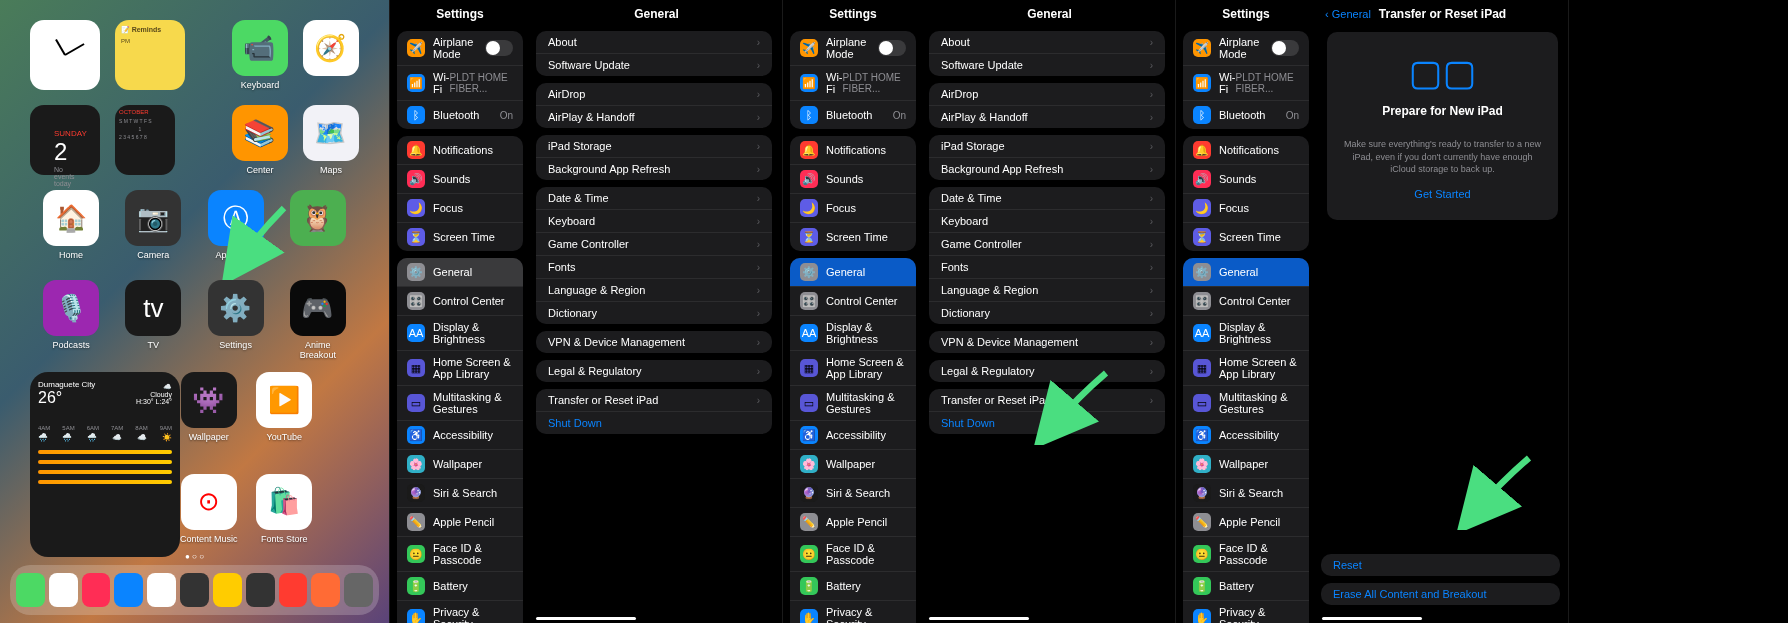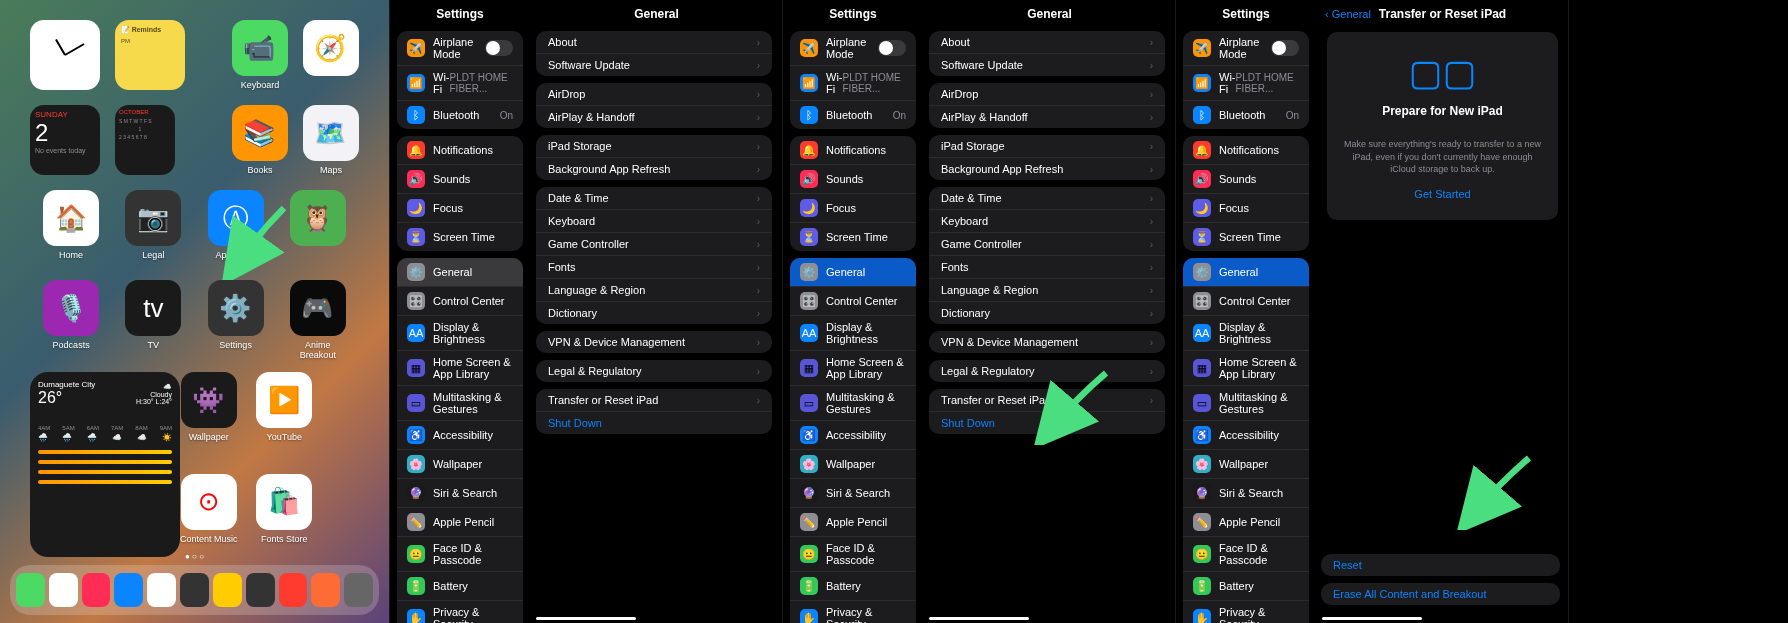--- a/index.html
+++ b/index.html
@@ -6,21 +6,21 @@
 body{background:#000;display:flex;width:1788px;height:623px;overflow:hidden}
 .panel{height:623px;border-right:1px solid #1a1a1a;position:relative}
 .panel1{width:390px;background:linear-gradient(135deg,#4a7c59 0%,#3a5c6e 40%,#c17843 70%,#5a4379 100%)}
 .panel2,.panel3,.panel4{width:393px;background:#000}
 .homescreen{padding:20px 30px}
 .widget-row{display:flex;gap:15px;margin-bottom:15px}
 .clock{width:70px;height:70px;background:#fff;border-radius:14px;position:relative}
 .clock::before{content:"";position:absolute;top:50%;left:50%;width:2px;height:22px;background:#000;transform-origin:bottom;transform:translate(-50%,-100%) rotate(60deg)}
 .clock::after{content:"";position:absolute;top:50%;left:50%;width:2px;height:18px;background:#000;transform-origin:bottom;transform:translate(-50%,-100%) rotate(-30deg)}
 .notes{width:70px;height:70px;background:#f7d94c;border-radius:14px;padding:6px;font-size:8px;color:#5a4a1a}
-.cal-widget{width:70px;height:70px;background:#1a1a1a;border-radius:14px;padding:5px;color:#fff;font-size:8px}
+.cal-widget{width:70px;height:70px;background:#1a1a1a;border-radius:14px;padding:24px;color:#fff;font-size:8px}
 .cal-big{width:60px;height:70px;background:#1a1a1a;border-radius:14px;padding:4px;color:#fff;font-size:7px}
 .weather{width:150px;height:185px;background:#1a1a1a;border-radius:18px;padding:8px;color:#fff;font-size:9px}
 .icon-grid{display:grid;grid-template-columns:repeat(4,1fr);gap:20px;padding:0 10px}
 .app-icon{display:flex;flex-direction:column;align-items:center;gap:4px}
 .app-icon .iconbox{width:56px;height:56px;border-radius:13px;display:flex;align-items:center;justify-content:center;font-size:26px}
 .app-icon .label{font-size:9px;color:#fff;text-align:center;text-shadow:0 1px 2px rgba(0,0,0,.5)}
 .dock{position:absolute;bottom:8px;left:10px;right:10px;height:50px;background:rgba(255,255,255,.2);backdrop-filter:blur(10px);border-radius:20px;display:flex;align-items:center;padding:0 6px;gap:4px}
 .dock-icon{width:34px;height:34px;border-radius:8px}
 .settings-sidebar{width:140px;float:left;padding-top:4px}
 .settings-main{margin-left:141px;padding-top:4px}
@@ -77,35 +77,35 @@
         <div style="font-size:24px;font-weight:300">2</div>
         <div style="font-size:7px;color:#8e8e93">No events today</div>
       </div>
       <div class="cal-big">
         <div style="color:#ff3b30;font-size:6px">OCTOBER</div>
         <div style="font-size:5px;line-height:1.6;color:#8e8e93;margin-top:2px">S M T W T F S<br>&nbsp;&nbsp;&nbsp;&nbsp;&nbsp;&nbsp;&nbsp;&nbsp;&nbsp;&nbsp;&nbsp;&nbsp;&nbsp;&nbsp;1<br>2 3 4 5 6 7 8</div>
       </div>
       <div style="flex:1"></div>
       <div class="app-icon">
           <div class="iconbox" style="background:#ff9500">📚</div>
-          <div class="label">Books</div>
+          <div class="label">Center</div>
         </div>
       <div class="app-icon">
           <div class="iconbox" style="background:#f2f2f7">🗺️</div>
           <div class="label">Maps</div>
         </div>
     </div>
     <div class="icon-grid" style="margin-top:8px">
       <div class="app-icon">
           <div class="iconbox" style="background:#fff">🏠</div>
           <div class="label">Home</div>
         </div>
       <div class="app-icon">
           <div class="iconbox" style="background:#333">📷</div>
-          <div class="label">Legal</div>
+          <div class="label">Camera</div>
         </div>
       <div class="app-icon">
           <div class="iconbox" style="background:#0a84ff;color:#fff">Ⓐ</div>
           <div class="label">App Store</div>
         </div>
       <div class="app-icon">
           <div class="iconbox" style="background:#4caf50">🦉</div>
           <div class="label"></div>
         </div>
       <div class="app-icon">

